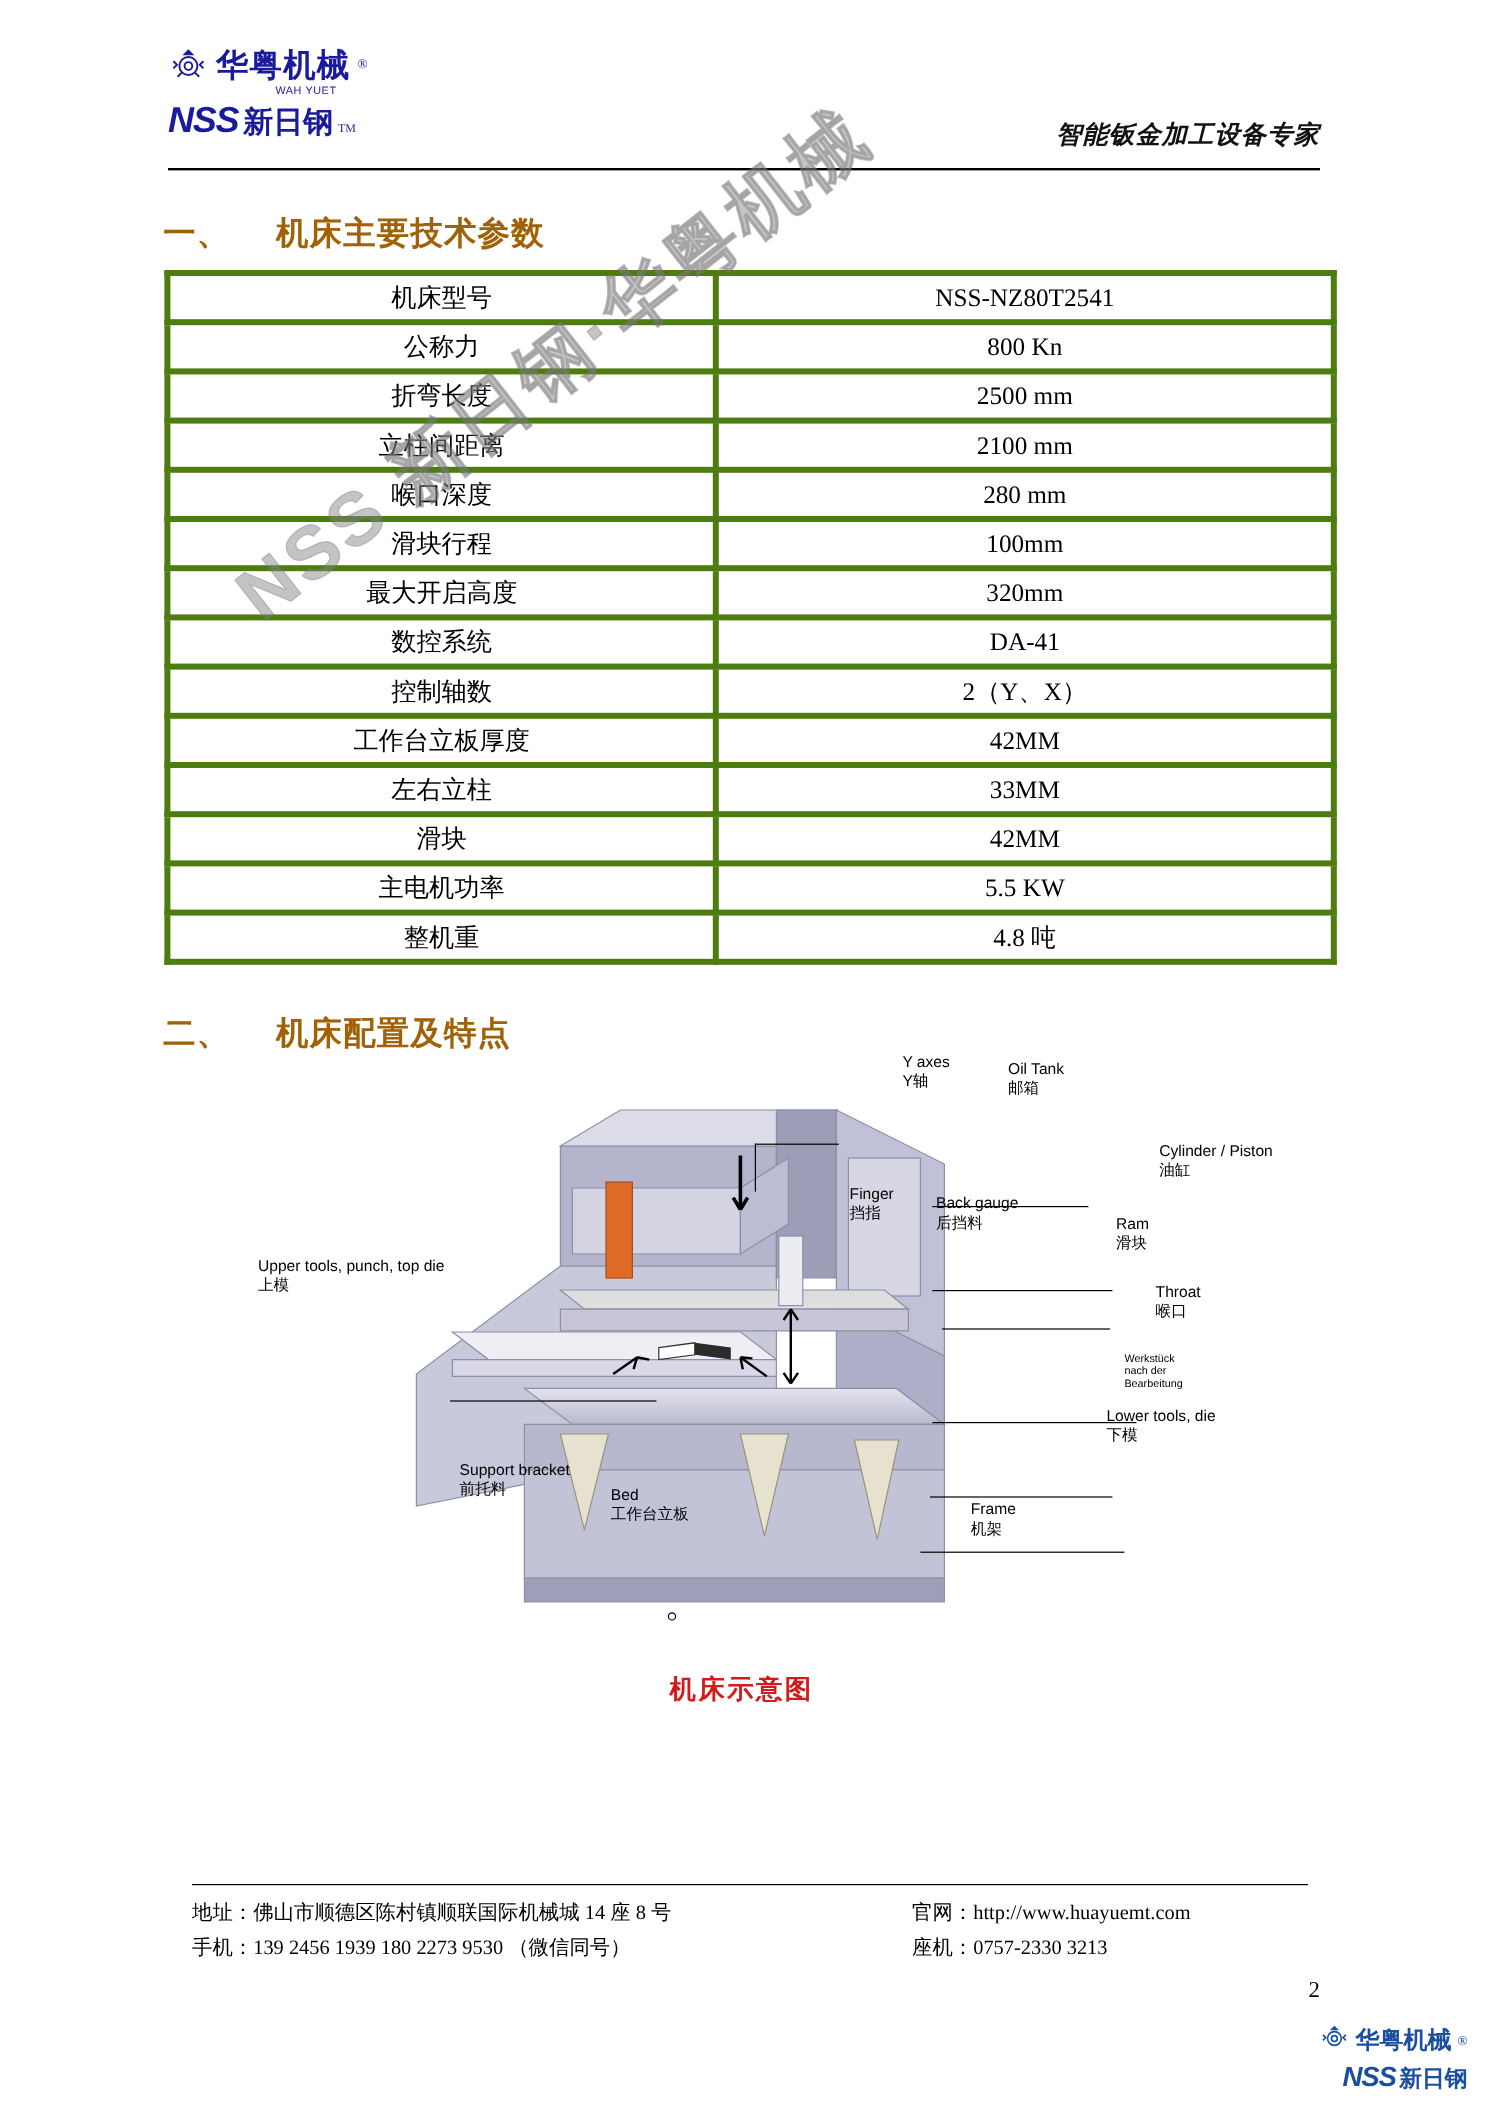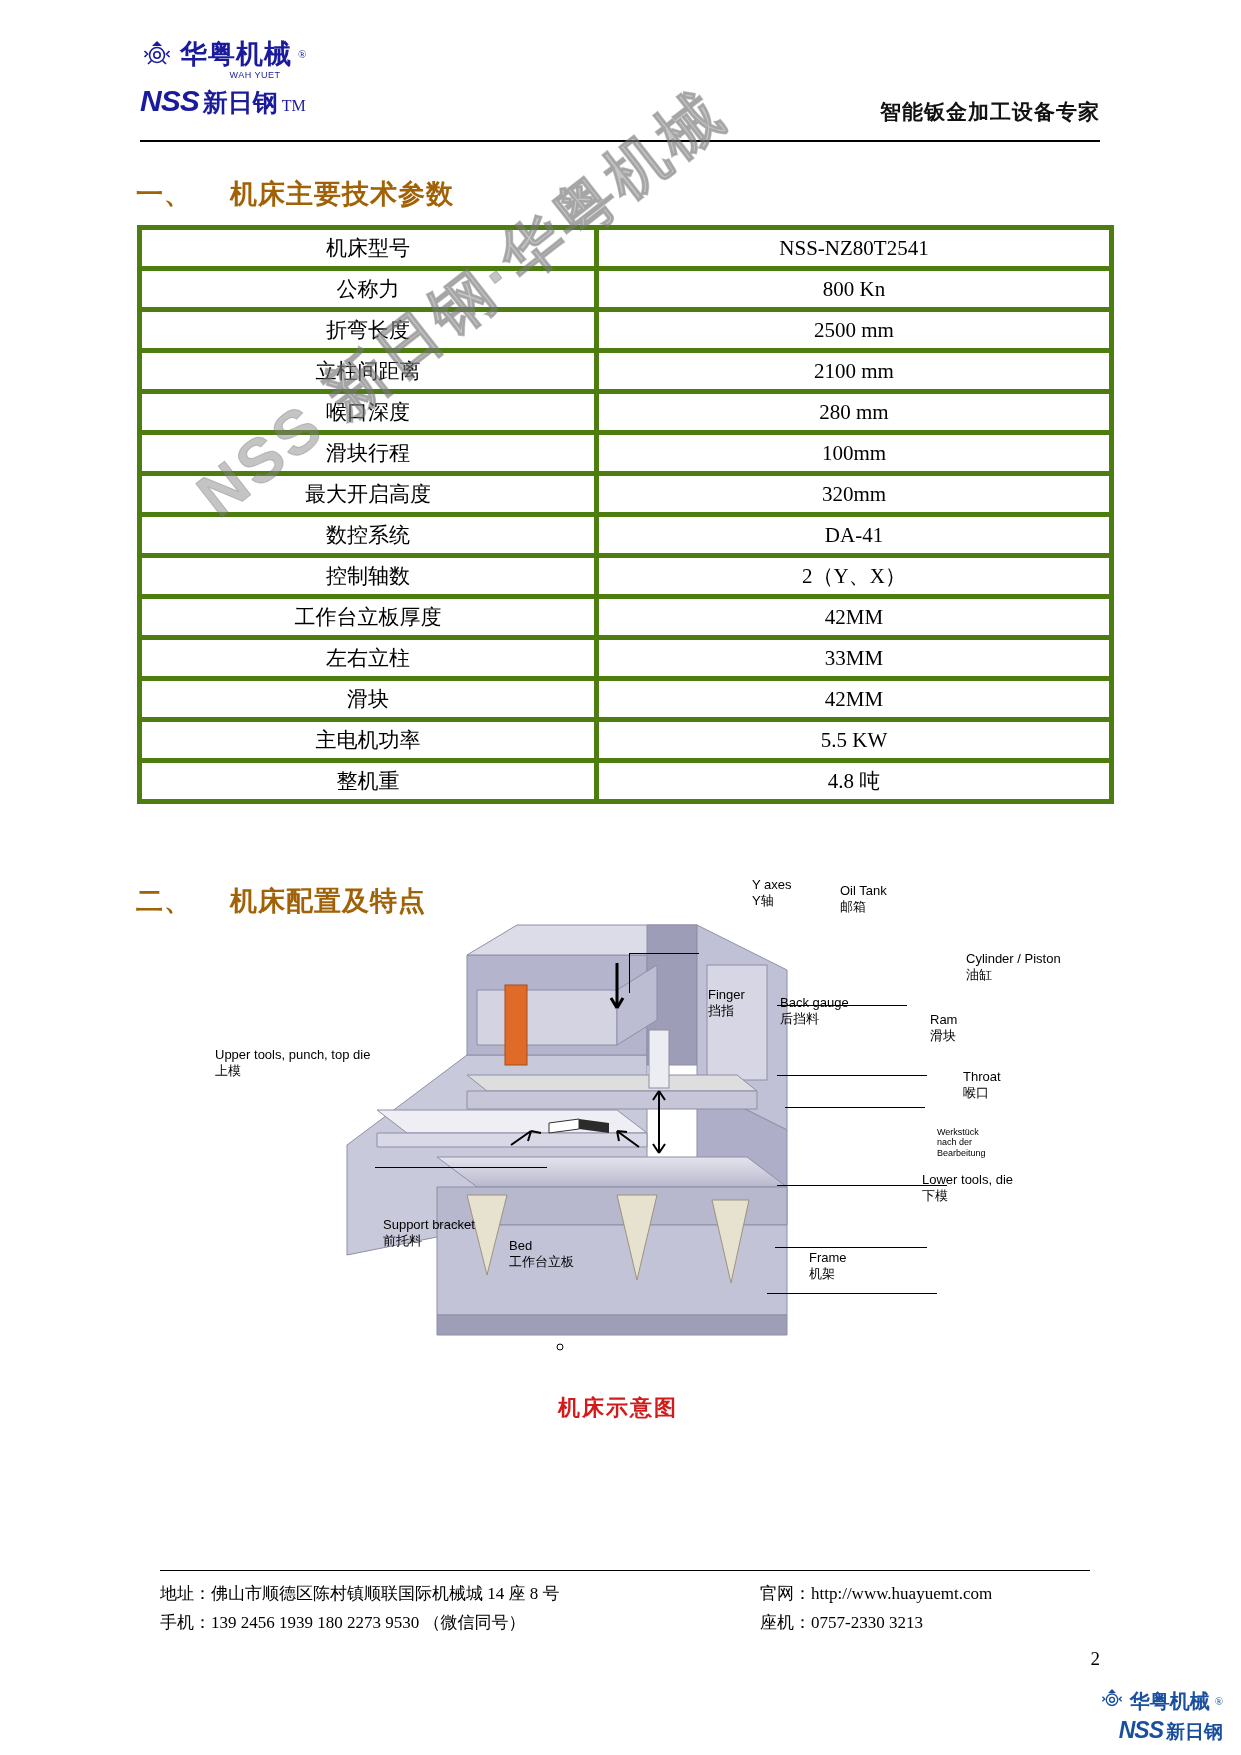--- a/index.html
+++ b/index.html
@@ -32,38 +32,38 @@
   }
   .logo-row2{display:flex;align-items:baseline;gap:4px;margin-top:4px;}
   .nss{
     font-family:"Liberation Sans", sans-serif;
     font-style:italic;font-weight:bold;font-size:30px;color:#1a1a9c;letter-spacing:-1px;
   }
   .nss-cn{
     font-family:"Liberation Sans", sans-serif;
     font-weight:bold;font-size:25px;color:#1a1a9c;
   }
-  .tm{font-size:16px;color:#1a1a9c;vertical-align:super;}
+  .tm{font-size:10px;color:#1a1a9c;vertical-align:super;}
   .slogan{
     position:absolute;right:0;top:62px;
     font-family:"Liberation Sans", sans-serif;
-    font-weight:bold;font-size:21px;color:#111;letter-spacing:1px;
+    font-weight:bold;font-size:21px;color:#111;letter-spacing:1px;font-style:italic;
   }
   .header-rule{
     position:absolute;left:0;top:104px;width:960px;height:2px;background:#000;
   }
   
   .h-sec{
     position:absolute;
     font-family:Liberation Sans, sans-serif;
     font-weight:bold;font-size:27px;color:#a16207;letter-spacing:1px;
   }
   .h-sec .num{margin-right:38px;}
   #sec1{left:136px;top:176px;}
-  #sec2{left:136px;top:843px;margin-top:40px;}
+  #sec2{left:136px;top:843px;}
   
   .spec-table{
     position:absolute;left:137px;top:225px;width:962px;
     border-collapse:collapse;
     table-layout:fixed;
   }
   .spec-table td{
     border:5px solid #4d7c0f;
     height:36px;
     text-align:center;

